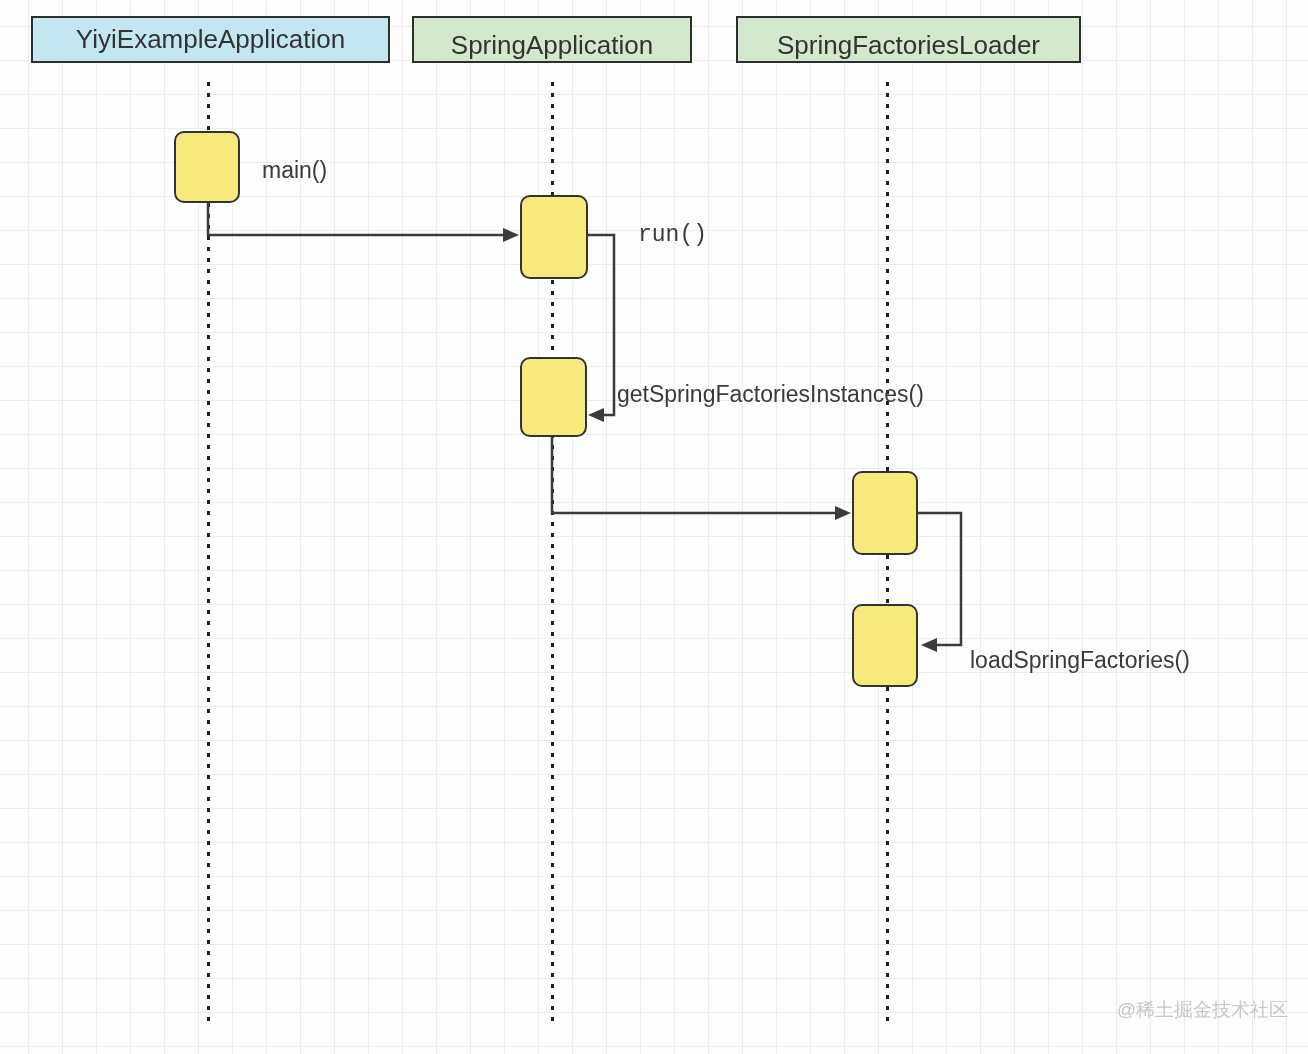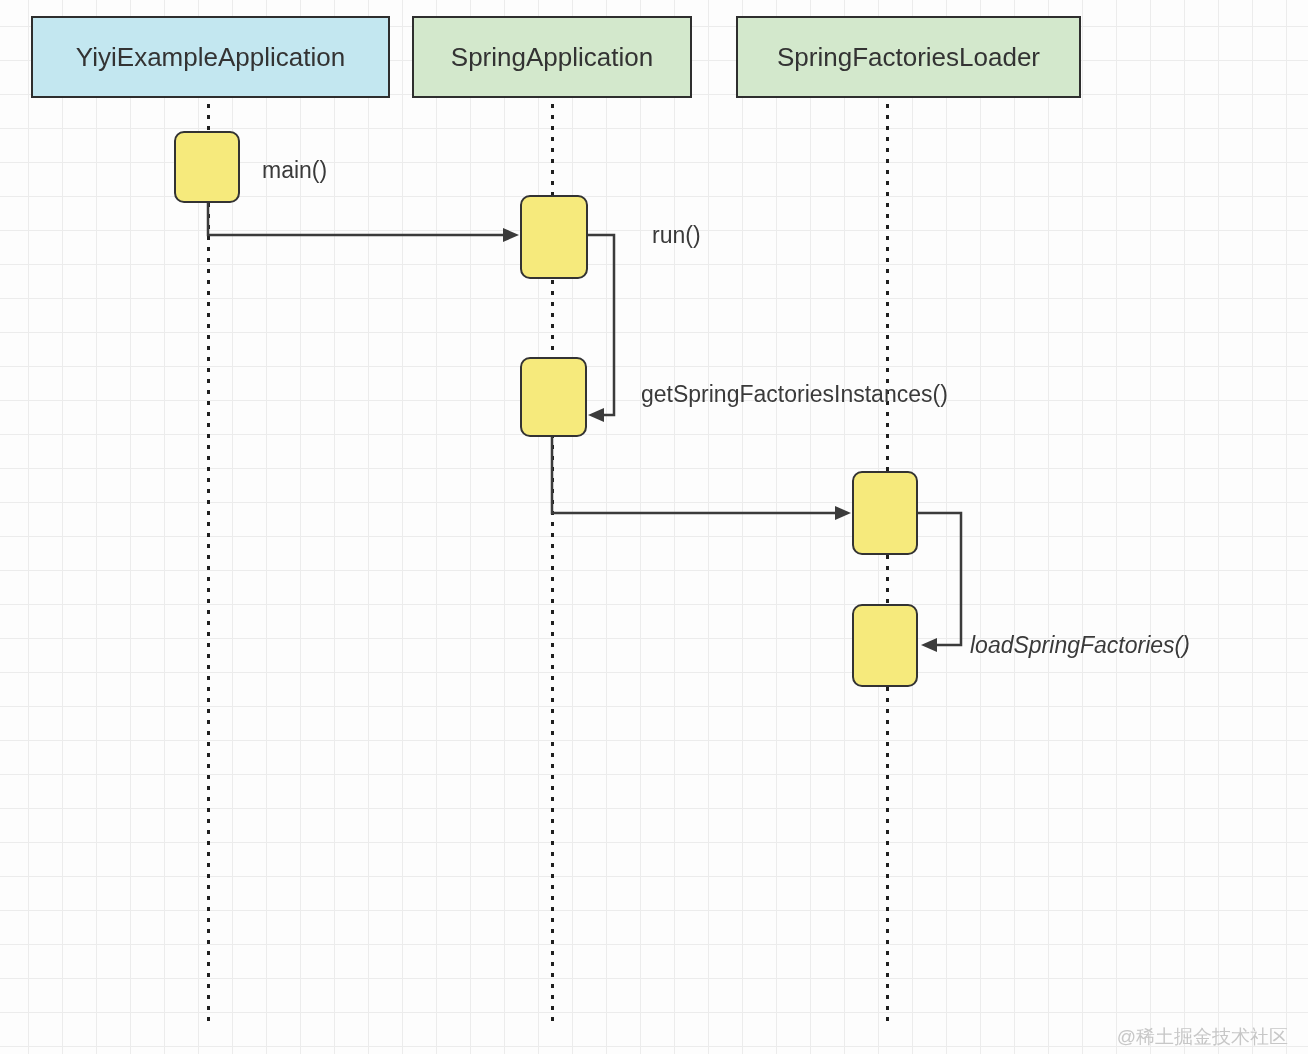--- a/index.html
+++ b/index.html
@@ -10,29 +10,29 @@
     background-color:#fdfdfd;
     background-image:
       linear-gradient(to right,#ececec 1px,transparent 1px),
       linear-gradient(to bottom,#ececec 1px,transparent 1px);
     background-size:34px 34px;
     background-position:-6px -8px;
     overflow:hidden;
     font-family:"Liberation Sans","DejaVu Sans",sans-serif;
   }
   .actor{
-    position:absolute;top:16px;height:82px;
+    position:absolute;top:16px;height:47px;
     border:2px solid #2e2e2e;
     box-sizing:border-box;
     display:flex;align-items:center;justify-content:center;
     font-size:26px;color:#333333;
     z-index:3;
   }
   .actor-blue{background:#c3e7f0;}
-  .actor-green{background:#d3e8cc;}
+  .actor-green{background:#d3e8cc;align-items:flex-end;}
   .lifeline{
     position:absolute;top:82px;height:946px;width:3px;
     background-image:repeating-linear-gradient(to bottom,#1f1f1f 0px,#1f1f1f 4px,transparent 4px,transparent 11px);
     z-index:1;
   }
   .activation{
     position:absolute;
     background:#f6ea7c;
     border:2.5px solid #333333;
     border-radius:10px;
@@ -42,21 +42,21 @@
   .connectors{position:absolute;left:0;top:0;z-index:2;}
   .msg-label{
     position:absolute;
     font-size:23px;color:#3a3a3a;
     white-space:nowrap;
     transform:translateY(-50%);
     z-index:5;
   }
   .watermark{
     position:absolute;
-    right:20px;top:1024px;
+    right:20px;top:997px;
     font-size:19px;color:#c7c7c7;
     white-space:nowrap;
     z-index:5;
   }
 </style>
 </head>
 <body>
 
 <div class="canvas">
 
@@ -89,19 +89,19 @@
     </g>
   </svg>
 
   <div class="activation" style="left:174px;top:131px;width:66px;height:72px;"></div>
   <div class="activation" style="left:520px;top:195px;width:68px;height:84px;"></div>
   <div class="activation" style="left:520px;top:357px;width:67px;height:80px;"></div>
   <div class="activation" style="left:852px;top:471px;width:66px;height:84px;"></div>
   <div class="activation" style="left:852px;top:604px;width:66px;height:83px;"></div>
 
   <div class="msg-label" style="left:262px;top:170px;">main()</div>
-  <div class="msg-label" style="left:652px;top:235px;">run()</div>
-  <div class="msg-label" style="left:617px;top:394px;padding-left:24px;">getSpringFactoriesInstances()</div>
-  <div class="msg-label" style="left:970px;top:645px;font-style:italic;">loadSpringFactories()</div>
+  <div class="msg-label" style="left:638px;top:235px;font-family:Liberation Mono, monospace;">run()</div>
+  <div class="msg-label" style="left:617px;top:394px;">getSpringFactoriesInstances()</div>
+  <div class="msg-label" style="left:970px;top:660px;">loadSpringFactories()</div>
 
   <div class="watermark">@稀土掘金技术社区</div>
 
 </div>
 
 </body></html>

